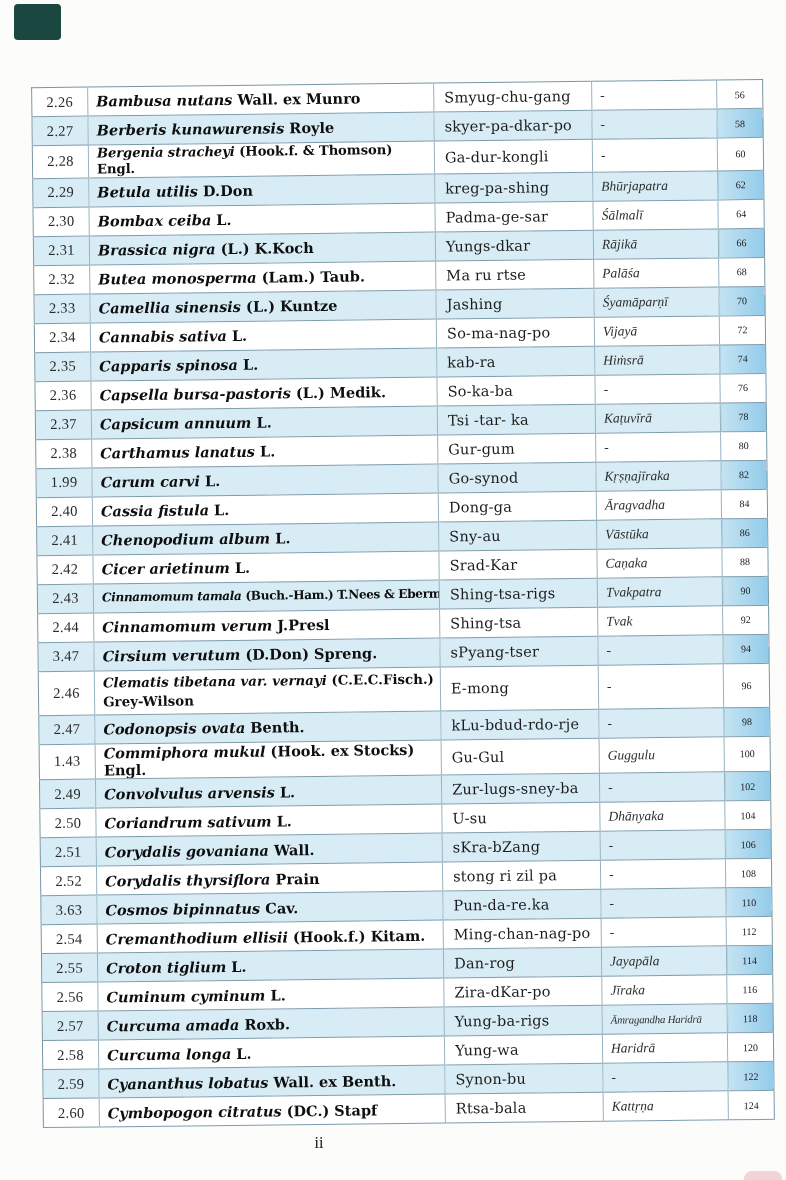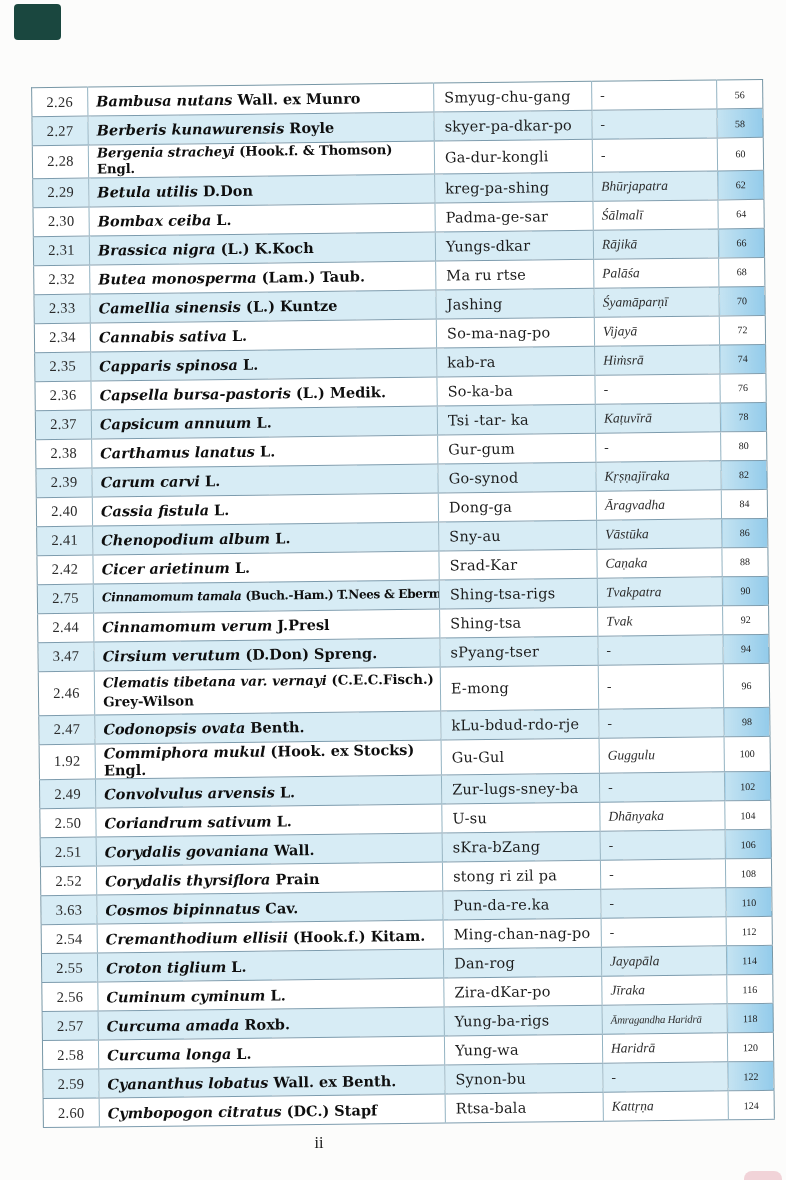--- a/index.html
+++ b/index.html
@@ -172,21 +172,21 @@
     <td class="pg">78</td>
   </tr>
         <tr>
     <td class="serial">2.38</td>
     <td class="name"><span class="sci">Carthamus lanatus</span> <span class="auth">L.</span></td>
     <td class="tib">Gur-gum</td>
     <td class="skt">-</td>
     <td class="pg">80</td>
   </tr>
         <tr>
-    <td class="serial">2.39</td>
+    <td class="serial">1.99</td>
     <td class="name"><span class="sci">Carum carvi</span> <span class="auth">L.</span></td>
     <td class="tib">Go-synod</td>
     <td class="skt">Kṛṣṇajīraka</td>
     <td class="pg">82</td>
   </tr>
         <tr>
     <td class="serial">2.40</td>
     <td class="name"><span class="sci">Cassia fistula</span> <span class="auth">L.</span></td>
     <td class="tib">Dong-ga</td>
     <td class="skt">Āragvadha</td>
@@ -200,21 +200,21 @@
     <td class="pg">86</td>
   </tr>
         <tr>
     <td class="serial">2.42</td>
     <td class="name"><span class="sci">Cicer arietinum</span> <span class="auth">L.</span></td>
     <td class="tib">Srad-Kar</td>
     <td class="skt">Caṇaka</td>
     <td class="pg">88</td>
   </tr>
         <tr>
-    <td class="serial">2.75</td>
+    <td class="serial">2.43</td>
     <td class="name tight"><span class="sci">Cinnamomum tamala</span> <span class="auth">(Buch.-Ham.) T.Nees &amp; Eberm.</span></td>
     <td class="tib">Shing-tsa-rigs</td>
     <td class="skt">Tvakpatra</td>
     <td class="pg">90</td>
   </tr>
         <tr>
     <td class="serial">2.44</td>
     <td class="name"><span class="sci">Cinnamomum verum</span> <span class="auth">J.Presl</span></td>
     <td class="tib">Shing-tsa</td>
     <td class="skt">Tvak</td>
@@ -235,21 +235,21 @@
     <td class="pg">96</td>
   </tr>
         <tr>
     <td class="serial">2.47</td>
     <td class="name"><span class="sci">Codonopsis ovata</span> <span class="auth">Benth.</span></td>
     <td class="tib">kLu-bdud-rdo-rje</td>
     <td class="skt">-</td>
     <td class="pg">98</td>
   </tr>
         <tr>
-    <td class="serial">1.92</td>
+    <td class="serial">1.43</td>
     <td class="name"><span class="sci">Commiphora mukul</span> <span class="auth">(Hook. ex Stocks) Engl.</span></td>
     <td class="tib">Gu-Gul</td>
     <td class="skt">Guggulu</td>
     <td class="pg">100</td>
   </tr>
         <tr>
     <td class="serial">2.49</td>
     <td class="name"><span class="sci">Convolvulus arvensis</span> <span class="auth">L.</span></td>
     <td class="tib">Zur-lugs-sney-ba</td>
     <td class="skt">-</td>

